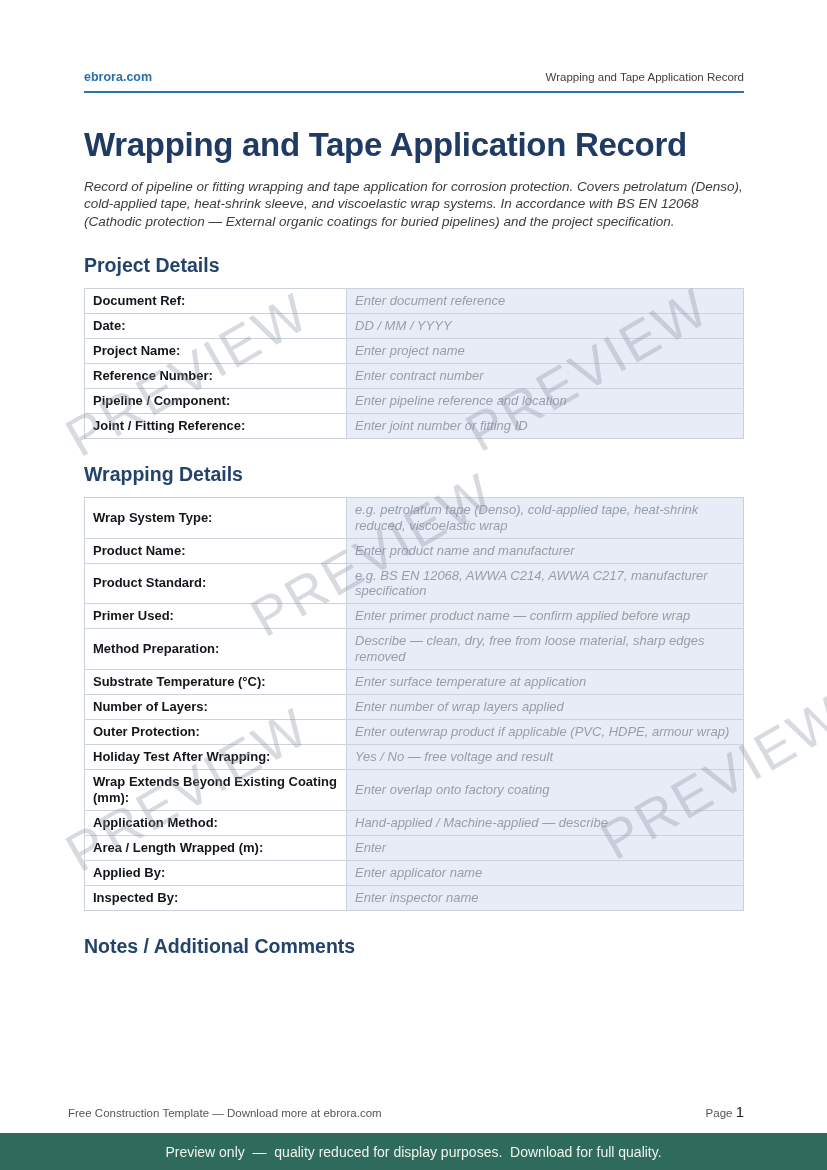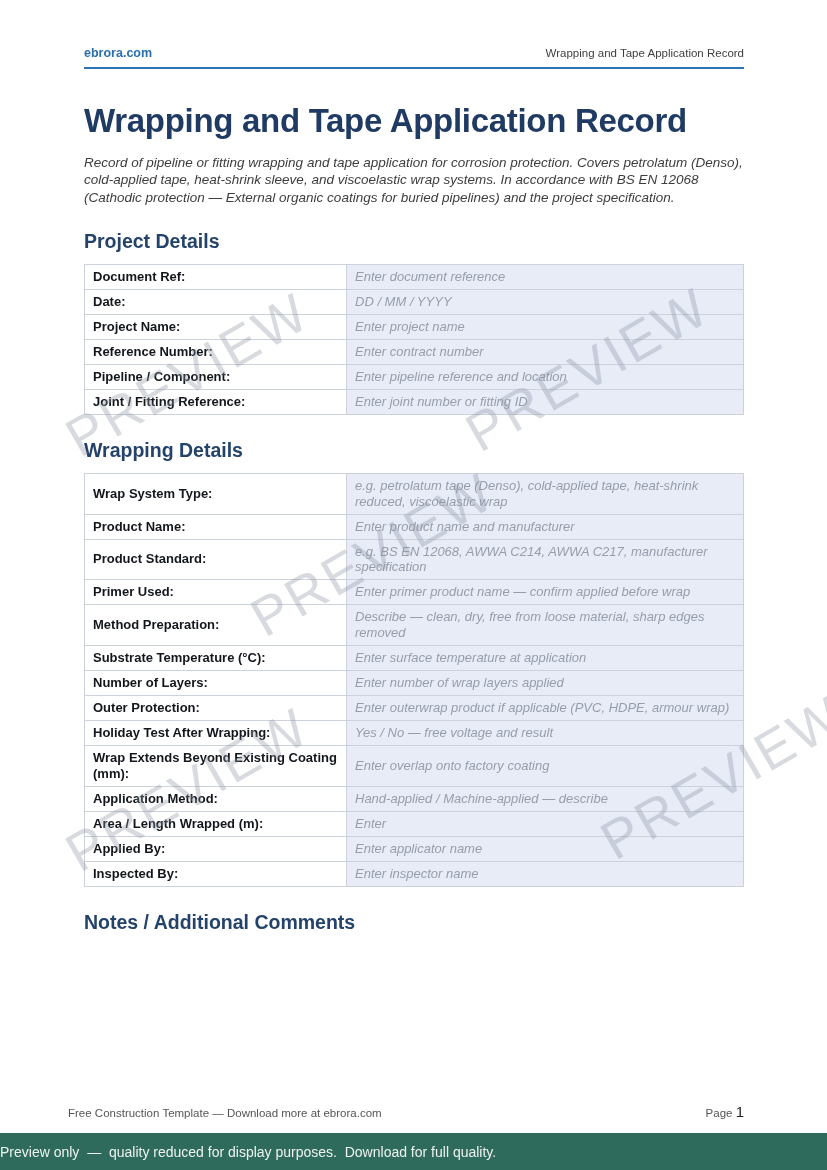--- a/index.html
+++ b/index.html
@@ -4,21 +4,21 @@
 <style>
   * { box-sizing: border-box; margin: 0; padding: 0; }
   html, body { width: 827px; height: 1170px; }
   body {
     position: relative;
     background: #ffffff;
     font-family: "Liberation Sans", sans-serif;
     color: #1a1a1a;
     overflow: hidden;
   }
-  .content { padding: 46px 83px 0 84px; }
+  .content { padding: 46px 83px 0 84px; margin-top: 24px; }
 
   
   .page-header {
     display: flex;
     justify-content: space-between;
     align-items: baseline;
     border-bottom: 2px solid #2e74b5;
     padding-bottom: 7px;
   }
   .site-name { color: #2a6fad; font-weight: bold; font-size: 12.5px; }
@@ -91,20 +91,21 @@
   .page-number { font-size: 15px; color: #222222; font-style: normal; }
 
   
   .preview-banner {
     position: absolute;
     left: 0; right: 0; bottom: 0;
     height: 37px;
     background: #2e6b5c;
     display: flex;
     align-items: center;
+    justify-content: center;
     z-index: 60;
   }
   .preview-banner span {
     color: #eef3ee;
     font-size: 14px;
     white-space: pre;
   }
 
   
   .watermark-layer {

